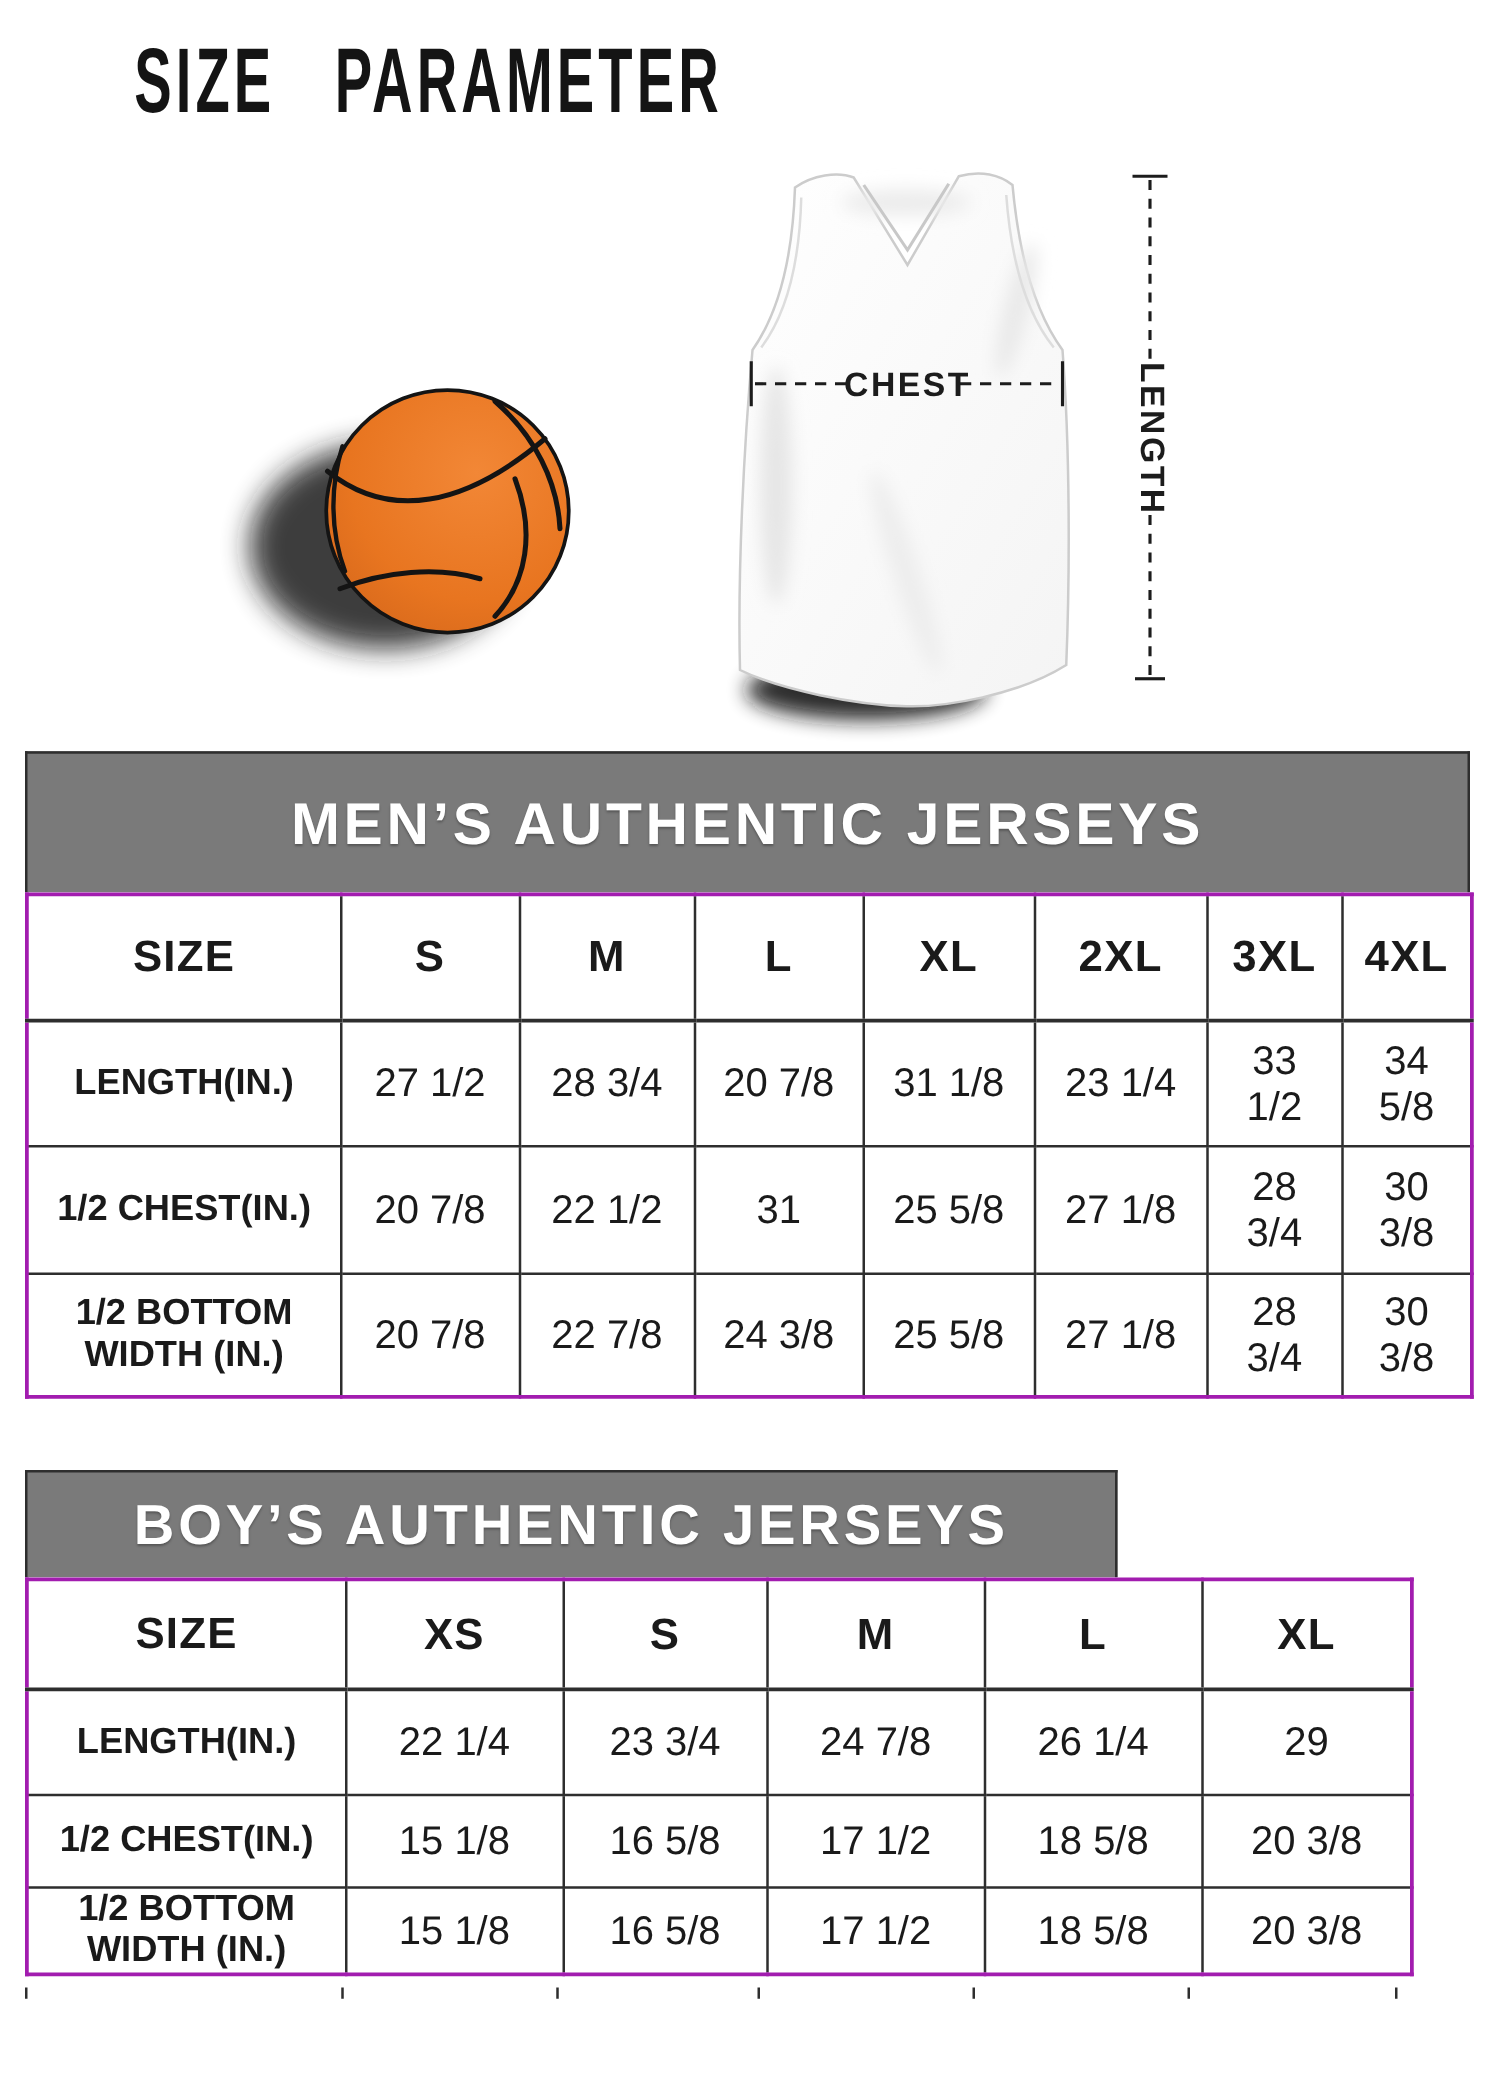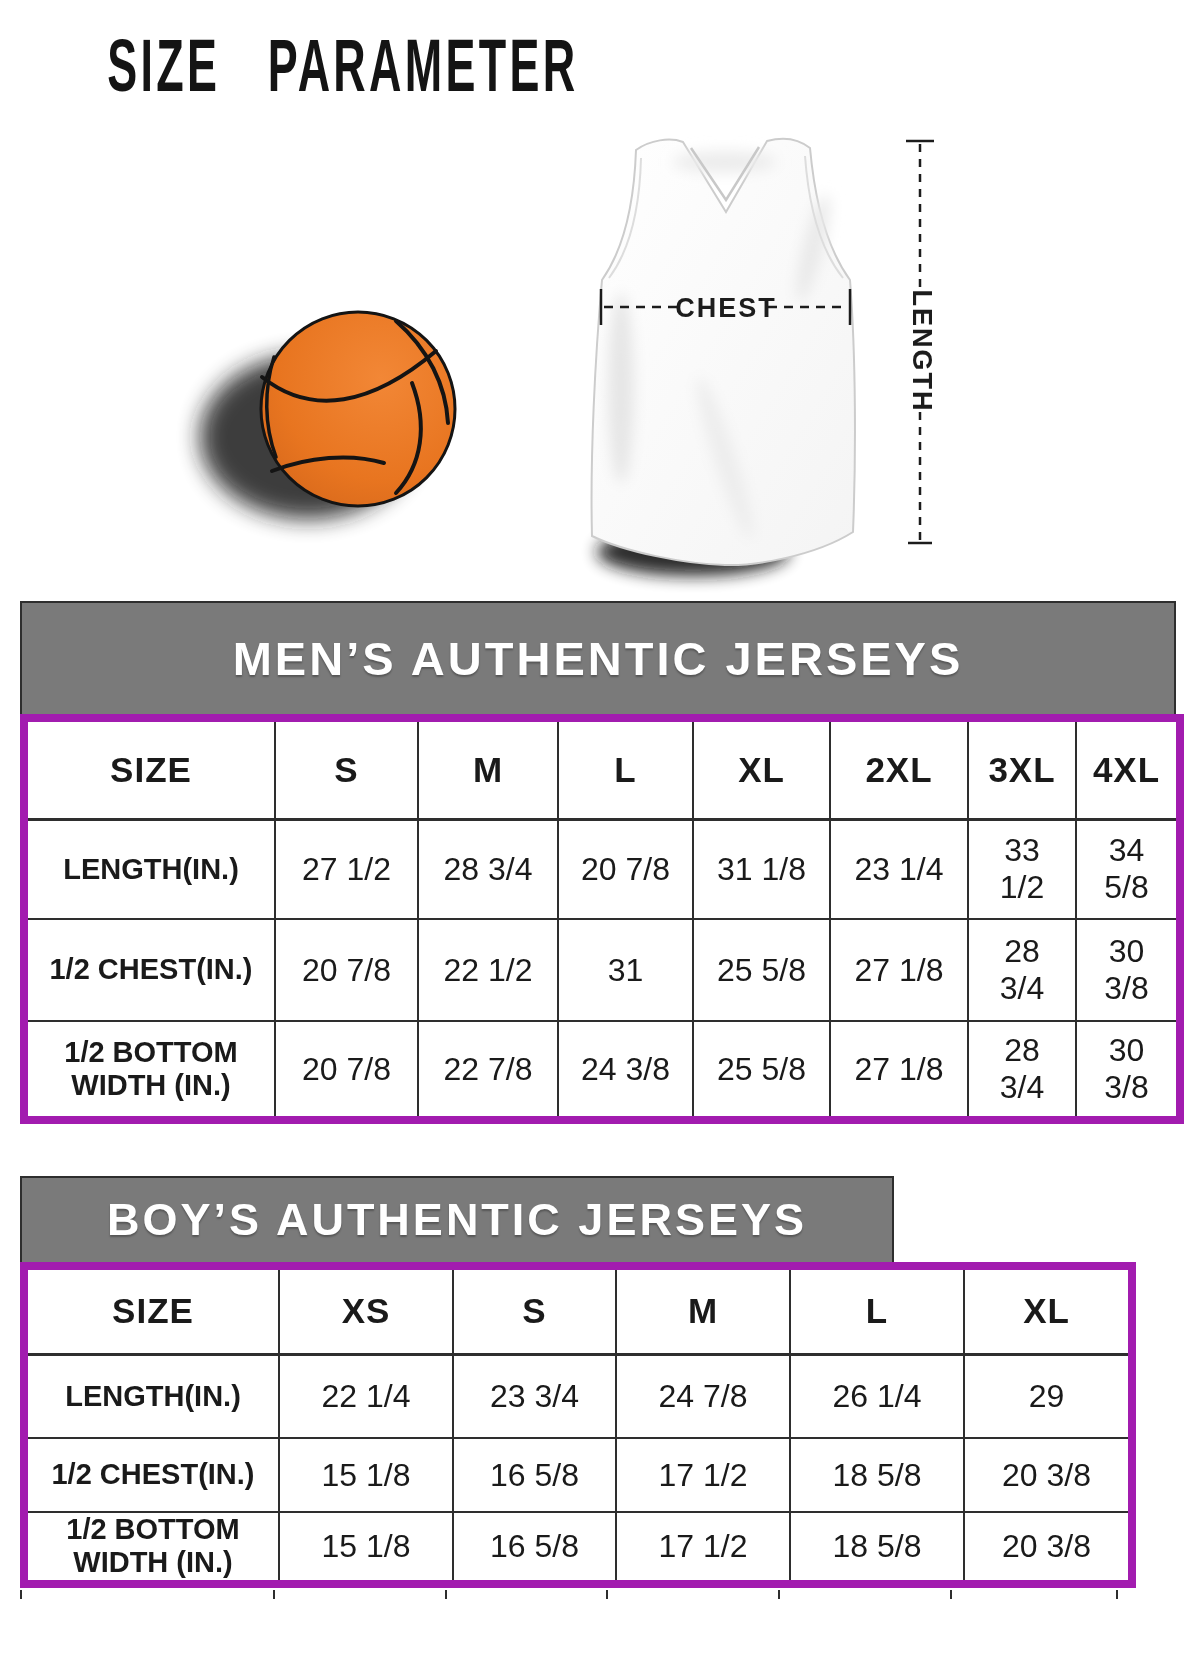--- a/index.html
+++ b/index.html
@@ -37,21 +37,21 @@
   table.size-table{
     position:absolute;left:20px;border-collapse:collapse;table-layout:fixed;
     background:#ffffff;
   }
   table.size-table td{
     border:2px solid #2e2e2e;
     text-align:center;vertical-align:middle;
     padding:0 10px;box-sizing:border-box;
     overflow:hidden;
   }
-  table.size-table{border:8px solid #a21caf;}
+  table.size-table{border:3px solid #a21caf;}
   table.size-table tr.head td{font-size:35px;font-weight:600;border-bottom-width:3px;letter-spacing:1px;}
   table.size-table td.rl{font-size:29px;font-weight:600;padding:0 12px;line-height:1.15;letter-spacing:0px;}
   table.size-table td.v{font-size:32px;font-weight:500;letter-spacing:0px;}
   table.men-table{top:714px;width:1156px;}
   table.men-table tr:nth-child(1) td{height:101px;}
   table.men-table tr:nth-child(2) td{height:100px;}
   table.men-table tr:nth-child(3) td{height:102px;}
   table.men-table tr:nth-child(4) td{height:99px;}
   table.boy-table{top:1262px;width:1108px;}
   table.boy-table tr:nth-child(1) td{height:88px;}

